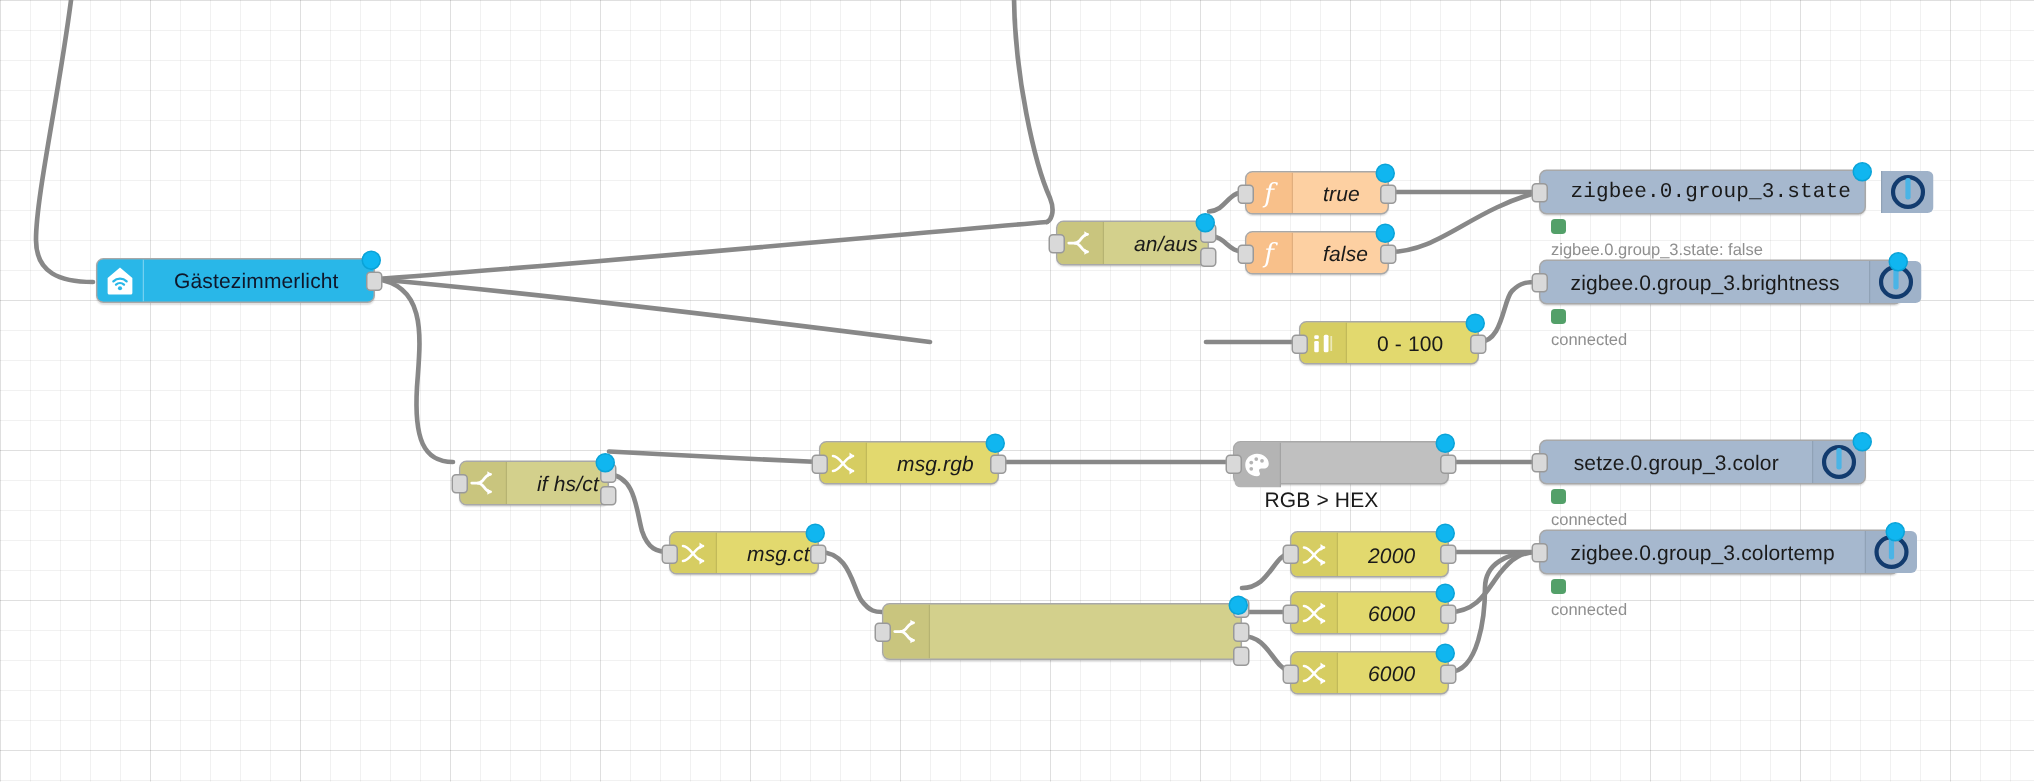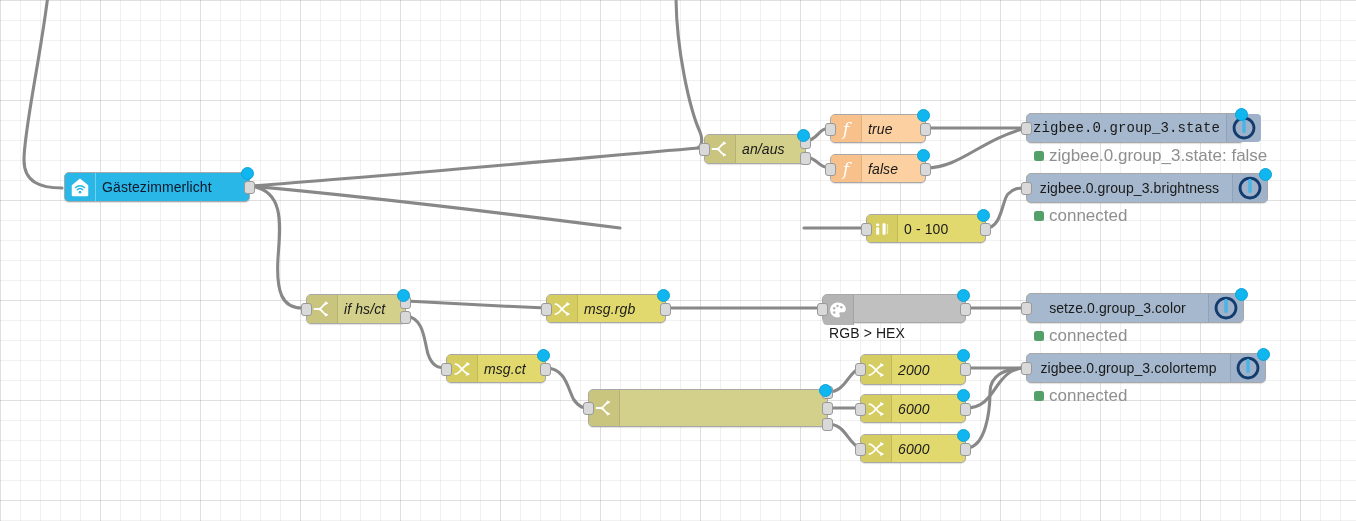--- a/index.html
+++ b/index.html
@@ -35,21 +35,21 @@
   .node .icon-box{
     width:30px;flex:0 0 30px;
     border-right:1px solid rgba(0,0,0,0.09);
     border-radius:4px 0 0 4px;
     display:flex;align-items:center;justify-content:center;
     background:rgba(0,0,0,0.05);
   }
   .node .label{
     flex:1 1 auto;
     display:flex;align-items:center;
-    padding:0 6px;
+    padding:0 20px;
     font-size:14px;color:#1a1a1a;
     white-space:nowrap;
     letter-spacing:0.1px;
   }
   .node.italic .label{font-style:italic;}
 
   
   .port{
     position:absolute;width:11px;height:13px;
     background:#d9d9d9;border:1px solid #999999;border-radius:3px;
@@ -58,21 +58,21 @@
   .port.in{left:-6px;}
   .port.out{right:-6px;}
 
   .statusdot{
     position:absolute;top:-6px;right:-5px;
     width:13px;height:13px;border-radius:50%;
     background:#10b6f0;border:1px solid #0aa3d8;box-sizing:border-box;
   }
 
   
-  .n-switch{background:#d3d08c;}
+  .n-switch{background:#d3d08c;margin-top:13px;}
   .n-switch .icon-box{background:#c9c57e;}
   .n-change{background:#e2d96e;}
   .n-change .icon-box{background:#d6cd62;}
   .n-range{background:#e2d96e;}
   .n-range .icon-box{background:#d6cd62;}
   .n-function{background:#fdd0a2;}
   .n-function .icon-box{background:#f8c08a;}
   .n-iobroker{background:#a6b8ce;}
   .n-iobroker .label{justify-content:center;}
   .n-iobroker .icon-box{
@@ -81,23 +81,24 @@
     border-radius:0 4px 4px 0;background:#9fb2c9;
   }
   .n-grey{background:#c0c0c0;flex-direction:column;}
   .n-grey .icon-box{background:#b4b4b4;}
   .n-trigger{background:#29b7e8;}
   .n-trigger .icon-box{background:#29b7e8;border-right:1px solid rgba(255,255,255,0.35);}
   .n-trigger .label{color:#0f172a;}
 
   .status-line{
     position:absolute;
-    display:flex;align-items:center;gap:5px;
-    font-size:17px;color:#8f8f8f;
+    display:flex;gap:5px;
+    font-size:11px;color:#8f8f8f;
     white-space:nowrap;
+    flex-direction:column;
   }
   .status-line .sq{
     width:10px;height:10px;border-radius:2.5px;background:#53a069;flex:0 0 10px;
   }
 
   .ic{display:block;}
 </style>
 </head>
 <body>
 

